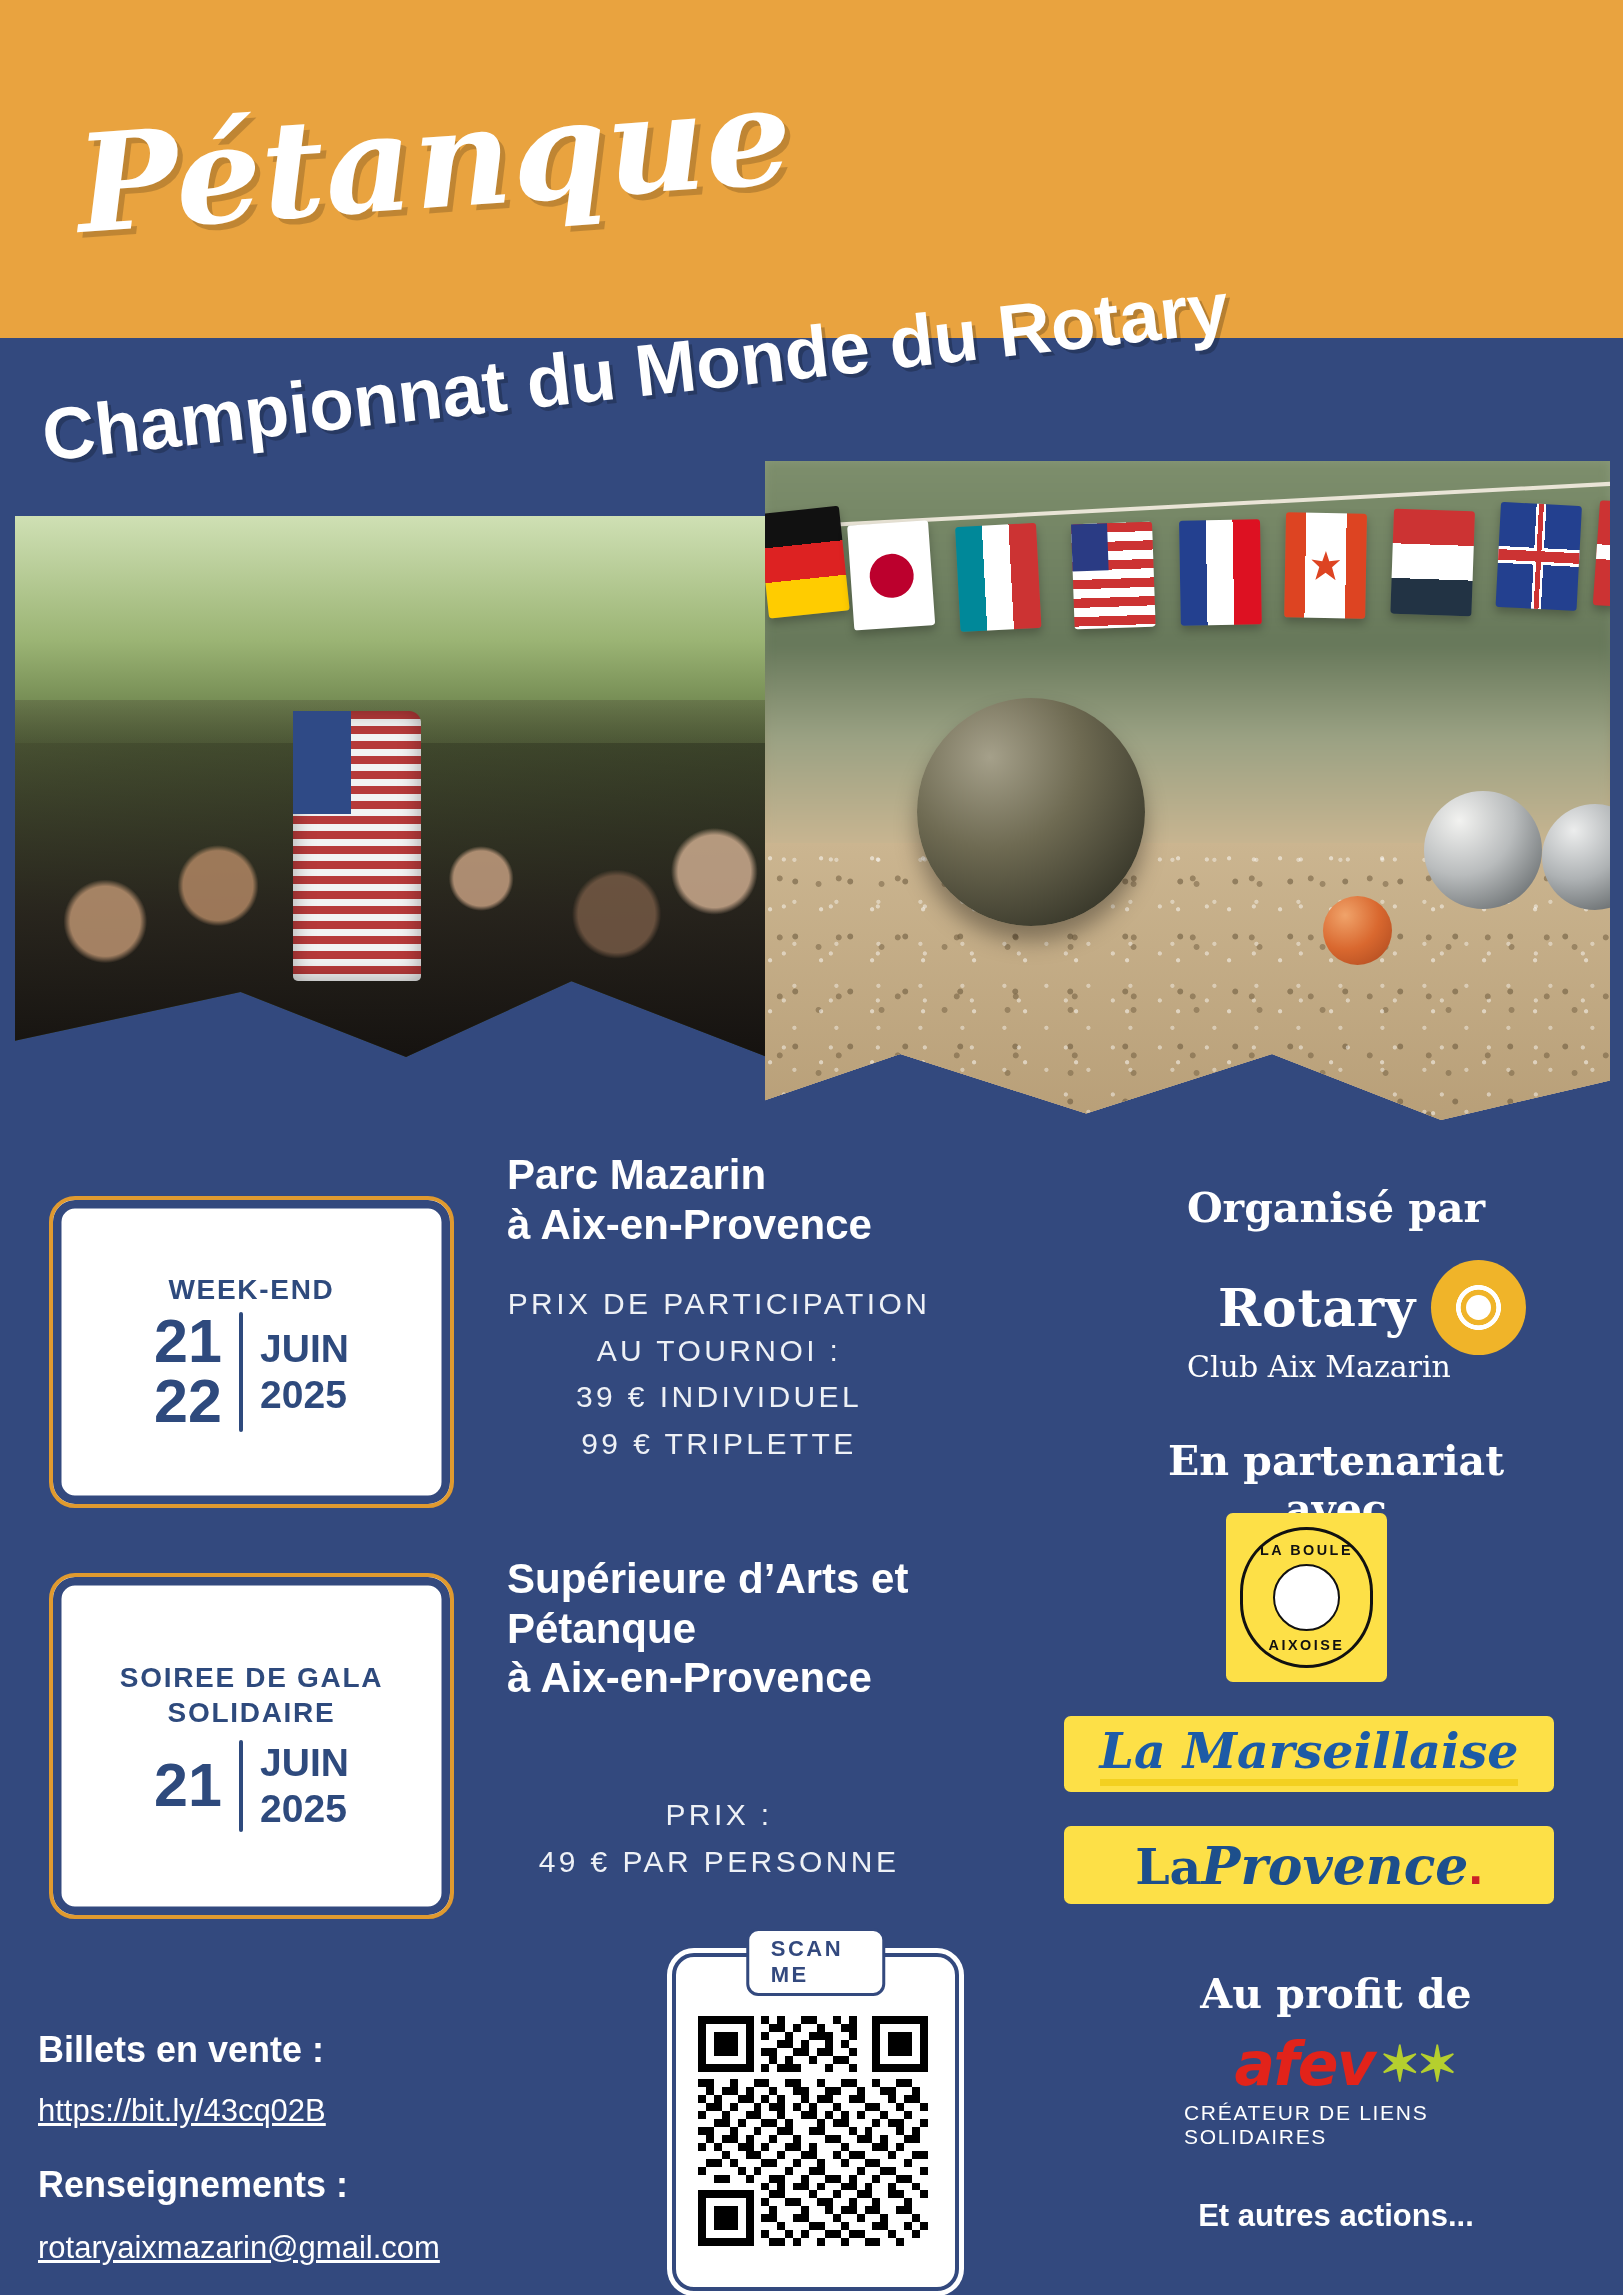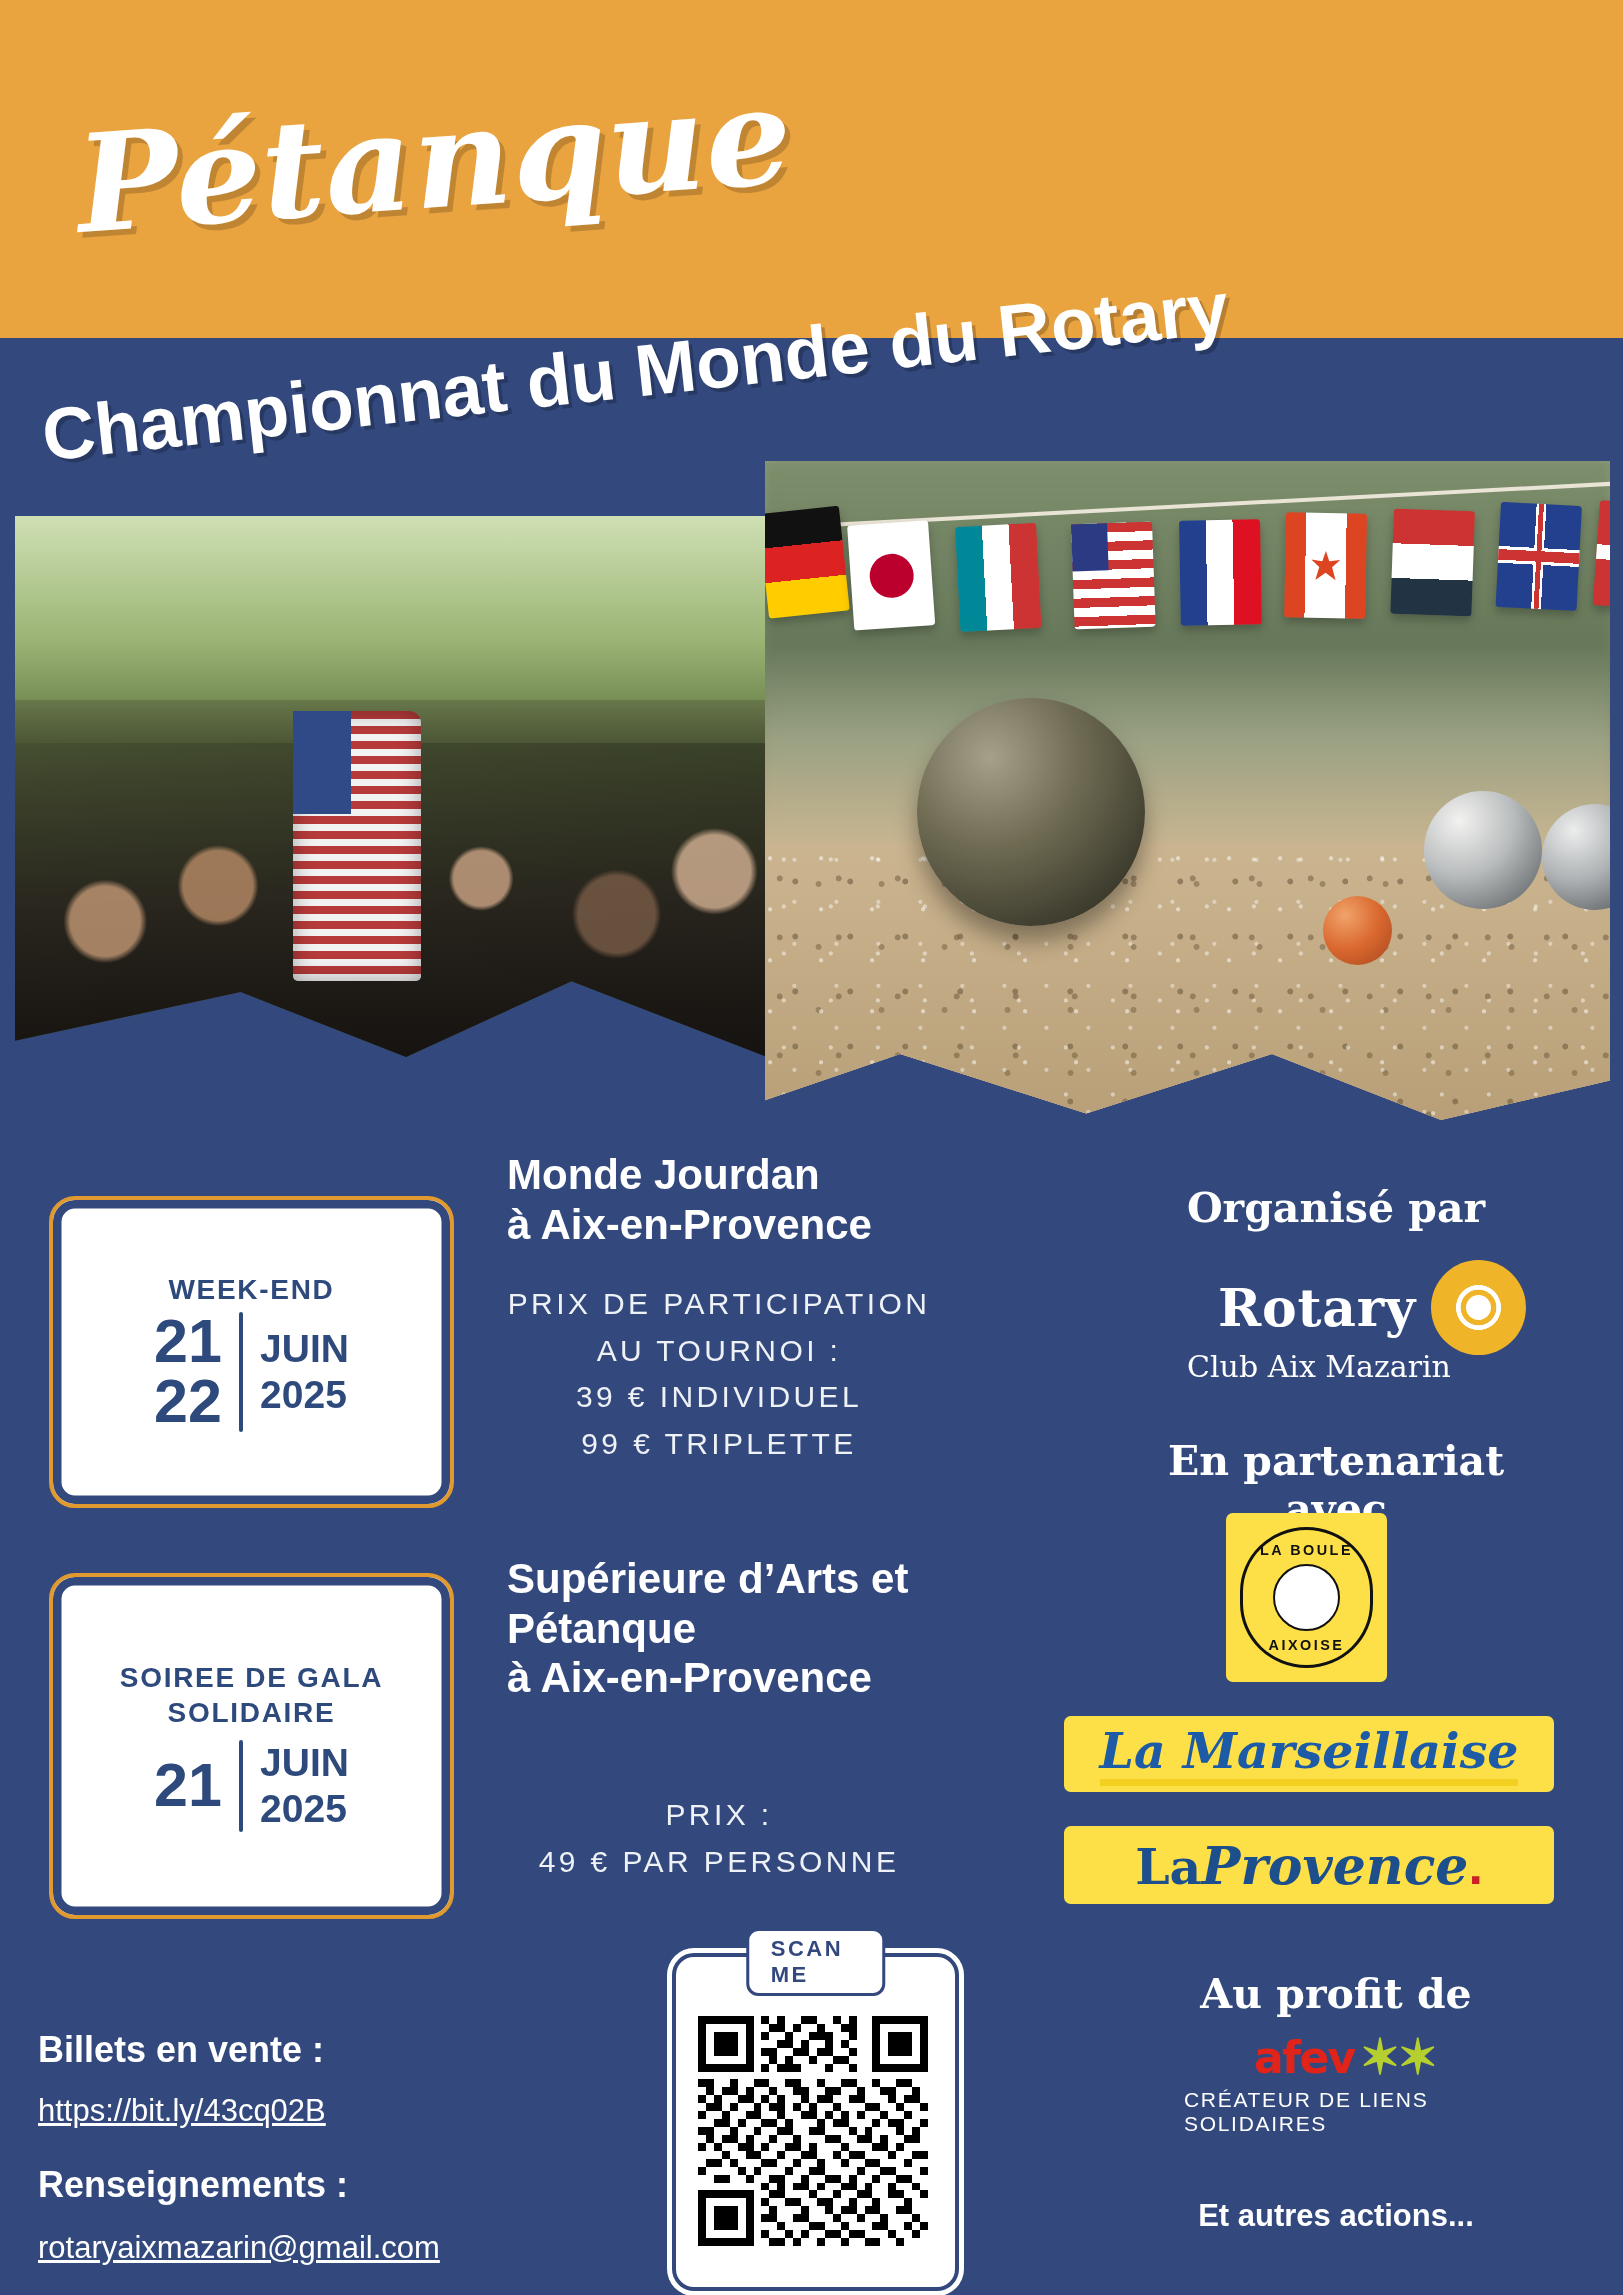--- a/index.html
+++ b/index.html
@@ -240,21 +240,21 @@
     font-family:"DejaVu Serif", serif; font-weight:bold; font-style:italic; font-size:49px; color:#1d5ba6;
     position:relative; padding-bottom:6.8px;
   }
   .marseillaise::after {
     content:""; position:absolute; left:0; bottom:0; width:100%; height:7.6px; background:#f3d020;
   }
   .provence-la { font-family:"DejaVu Serif", serif; font-weight:bold; font-size:49px; color:#1d4f8c; }
   .provence-rest { font-family:"DejaVu Serif", serif; font-weight:bold; font-size:52px; color:#1d4f8c;font-style:italic; }
   .provence-dot { color:#cc2027; font-size:52px; font-weight:bold; }
 
-  .afev-word { font-family:"DejaVu Sans", sans-serif; font-weight:bold; font-size:44px; color:#e2231a; letter-spacing:-1.7px; }
+  .afev-word { font-family:"DejaVu Sans", sans-serif; font-weight:bold; font-size:60px; color:#e2231a; letter-spacing:-1.7px;font-style:italic; }
   .afev-stars { color:#b5cf2e; font-size:49px; font-weight:bold; letter-spacing:-3.4px; margin-left:5px; }
   .afev-tag { color:#ffffff; font-size:21px; letter-spacing:1.7px; text-align:left; margin-top:2px; }
   .et-autres { position:absolute; color:#ffffff; font-weight:bold; font-size:31px; text-align:center; width:440px; }
 
   
   .foot-label { position:absolute; color:#ffffff; font-weight:bold; font-size:36px; }
   .foot-link { position:absolute; color:#ffffff; font-size:31px; text-decoration:underline; }
 
   
   .qr-wrap {
@@ -331,21 +331,21 @@
         <div class="date-bar"></div>
         <div class="date-words">
           <div>JUIN</div>
           <div>2025</div>
         </div>
       </div>
     </div>
   </div>
 
   <div class="venue" style="left:507px; top:1150px;">
-    <div>Monde Jourdan</div>
+    <div>Parc Mazarin</div>
     <div>à Aix-en-Provence</div>
   </div>
 
   <div class="price" style="left:495px; top:1281px; width:448px;">
     <div>PRIX DE PARTICIPATION</div>
     <div>AU TOURNOI :</div>
     <div>39 € INDIVIDUEL</div>
     <div>99 € TRIPLETTE</div>
   </div>
 

